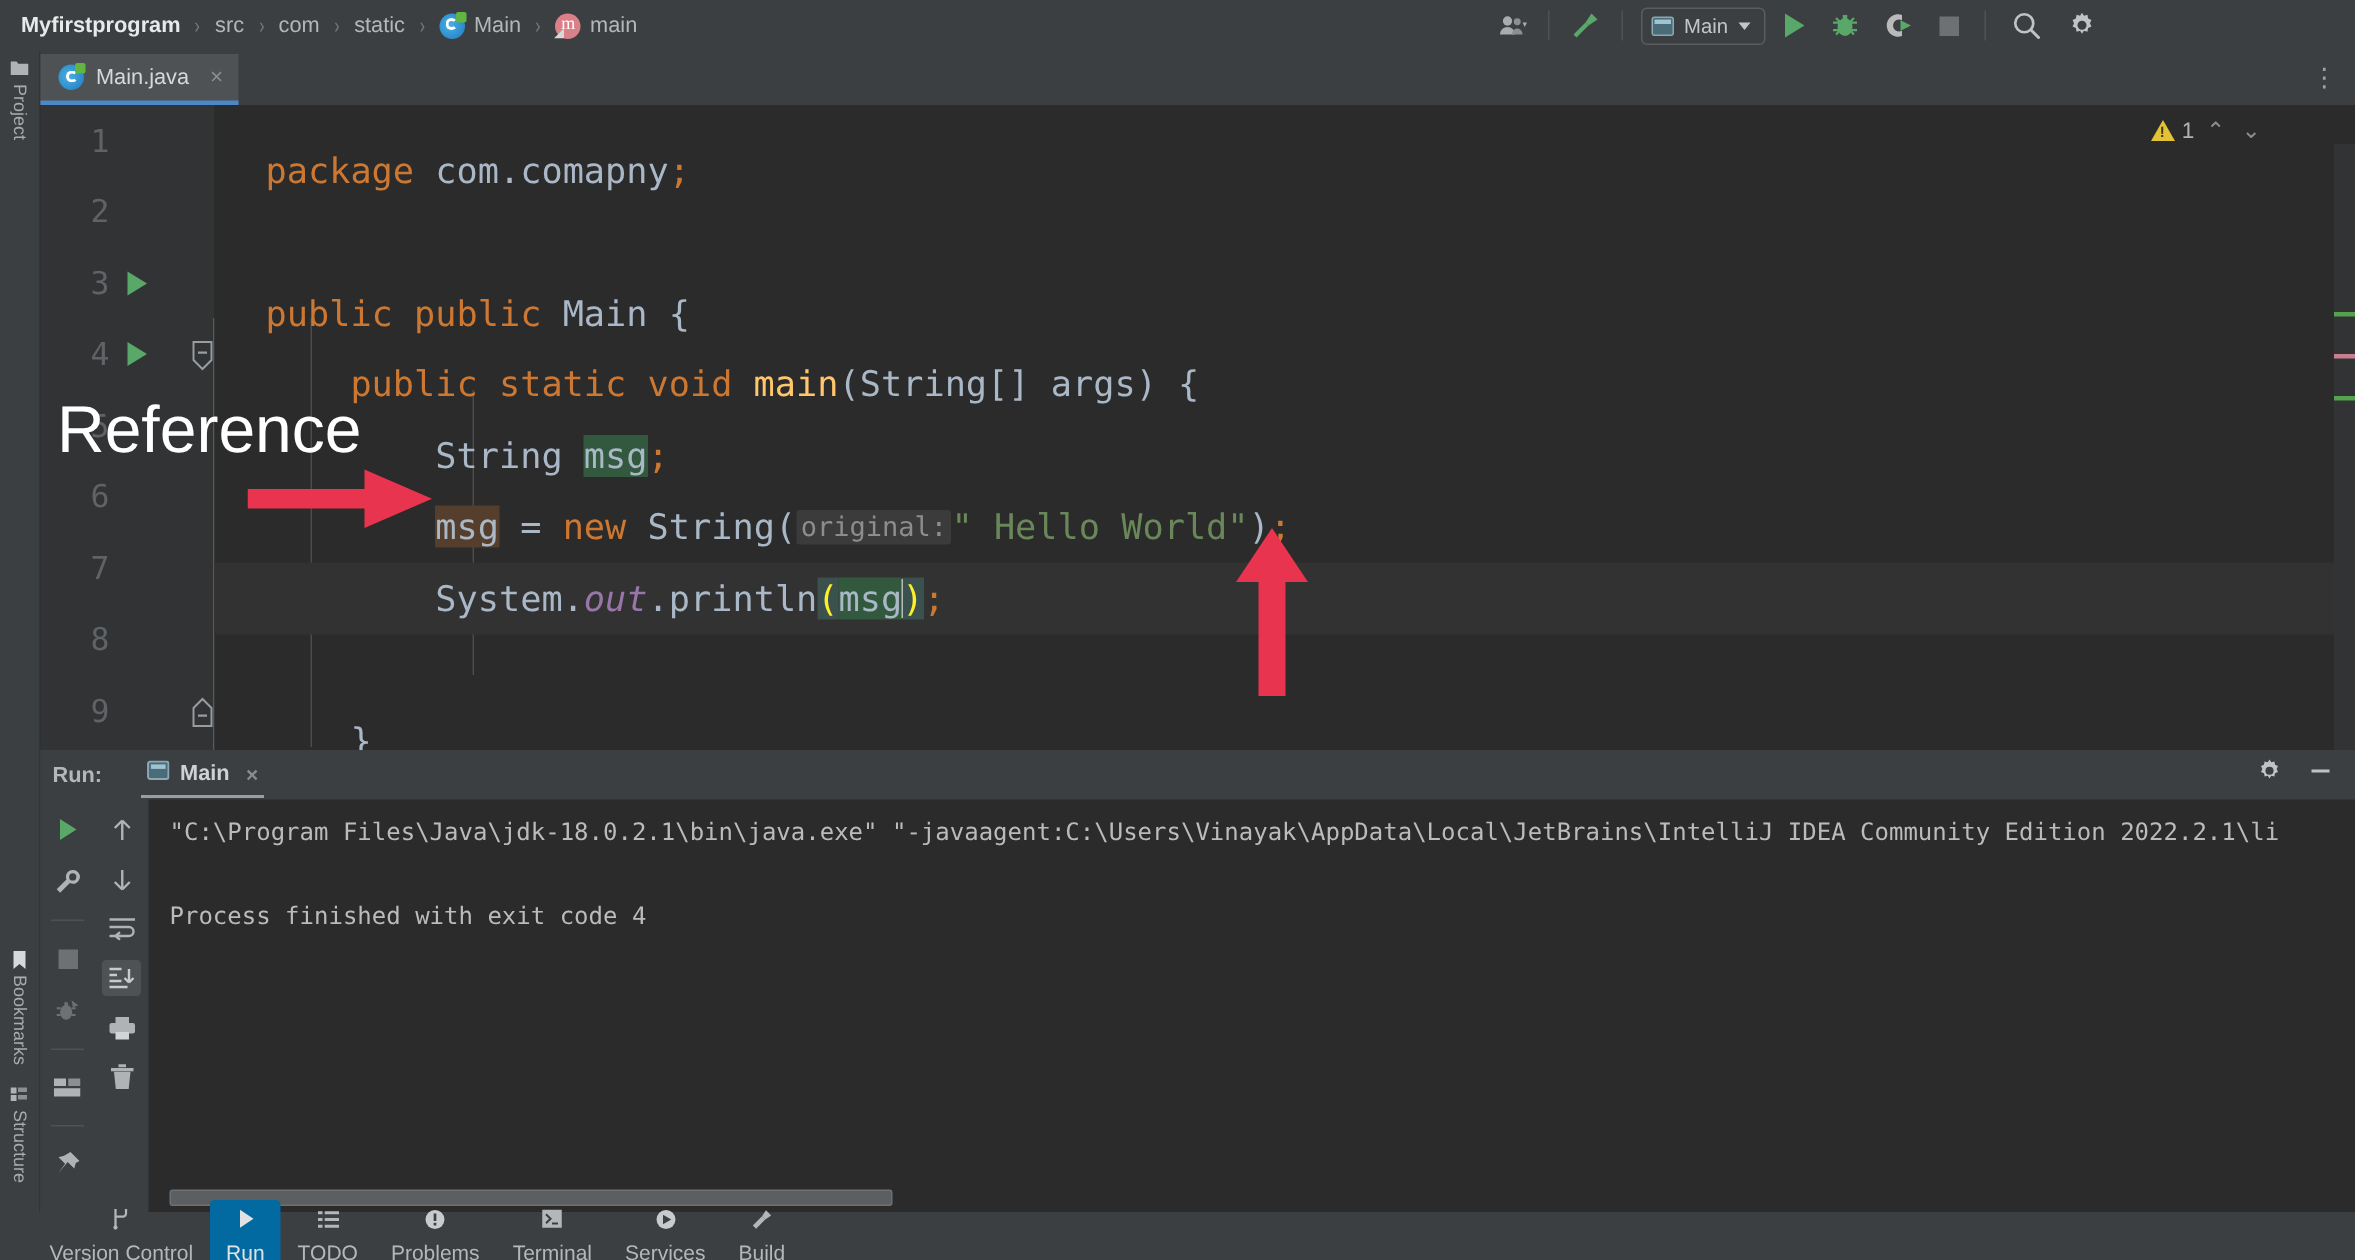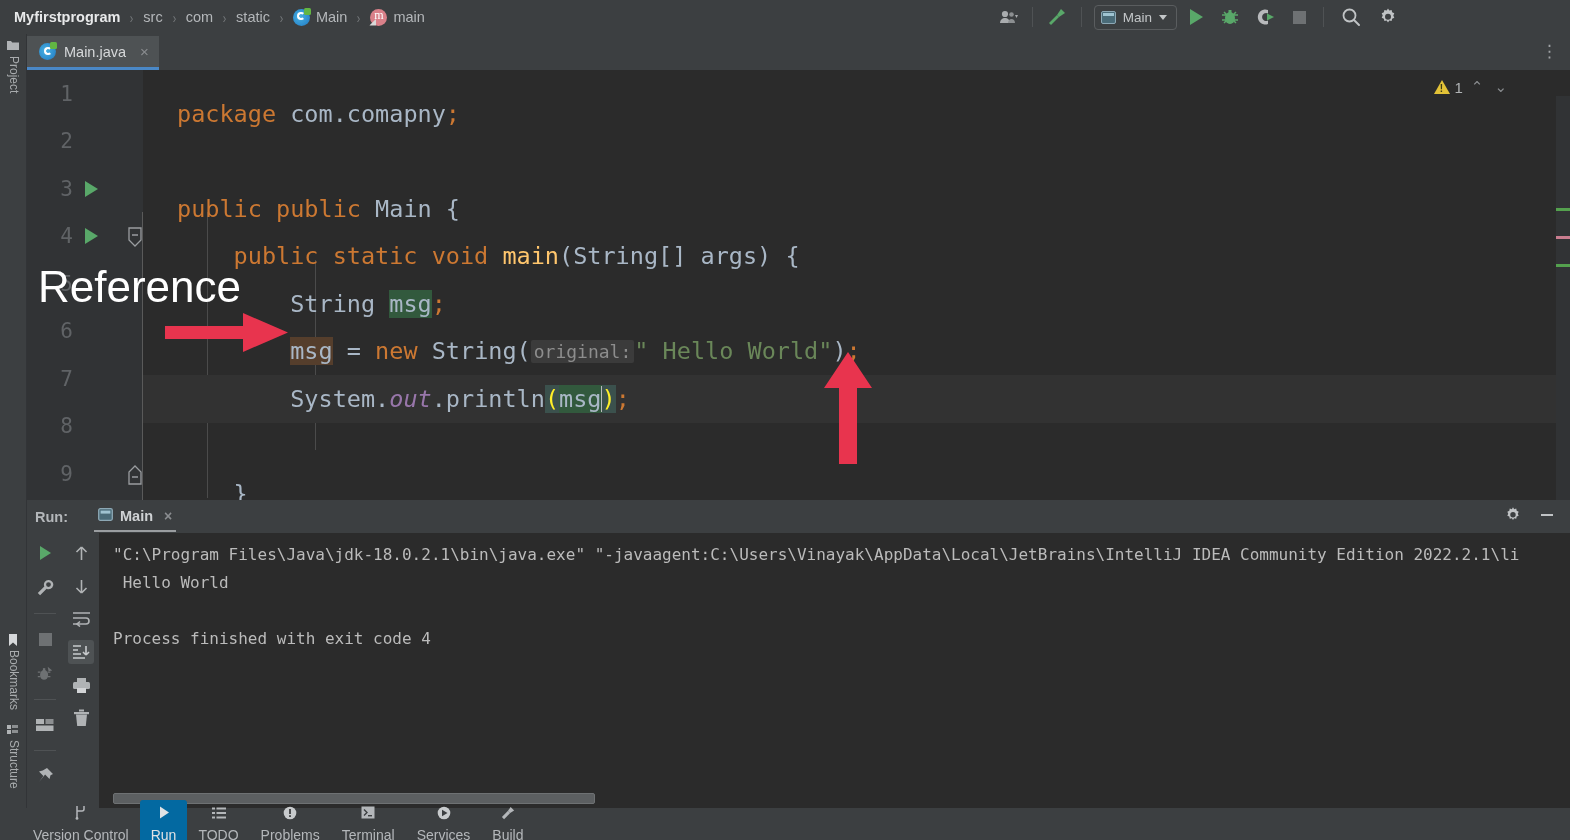--- a/index.html
+++ b/index.html
@@ -558,21 +558,20 @@
             <rect x="6" y="0.5" width="5" height="2" fill="#b0b3b5"></rect>
             <rect x="1" y="3" width="15" height="2.2" fill="#b0b3b5"></rect>
             <path d="M3 5.5h11l-1.2 11.5H4.2z" fill="#b0b3b5"></path>
           </svg>
       </div>
     </div>
 
     <div class="console">
       <div style="height:8px;"></div>
       <div class="cons-line">"C:\Program Files\Java\jdk-18.0.2.1\bin\java.exe" "-javaagent:C:\Users\Vinayak\AppData\Local\JetBrains\IntelliJ IDEA Community Edition 2022.2.1\li</div>
-      <div class="cons-line"> Hello World</div>
       <div class="cons-line">&nbsp;</div>
       <div class="cons-line">Process finished with exit code 4</div>
       <div class="cons-scroll"></div>
     </div>
   </div>
 
   <div class="statusbar">
     <div class="sb-item">
       <span class="sb-ico">
         <svg width="13" height="15" viewBox="0 0 13 15">

